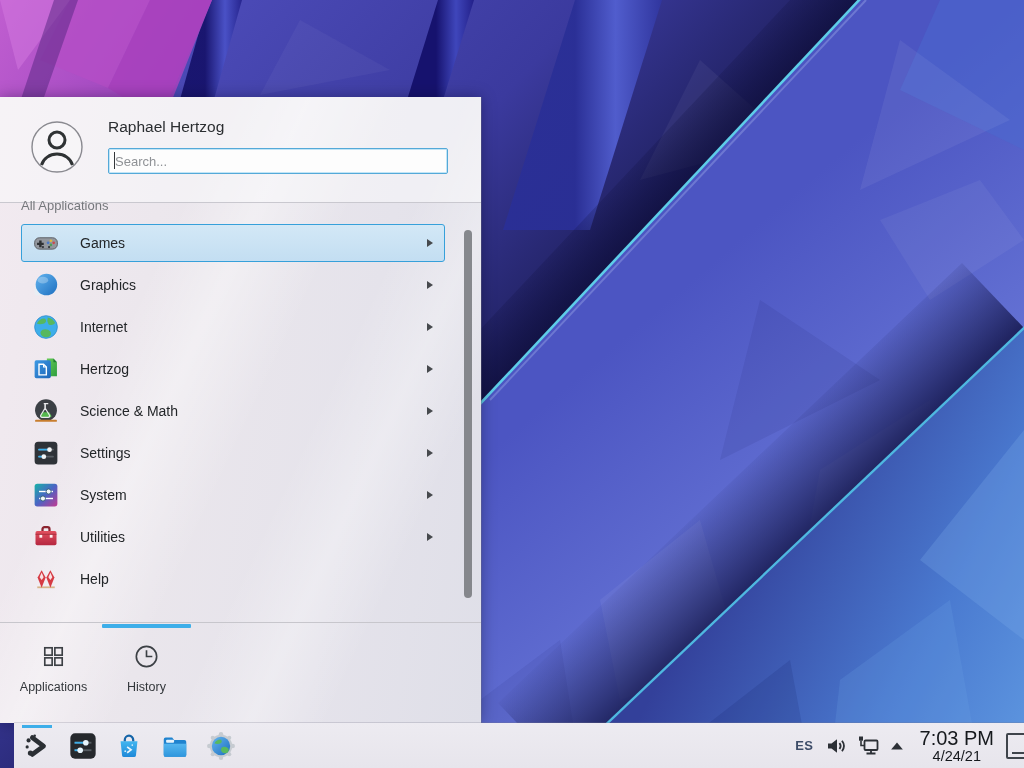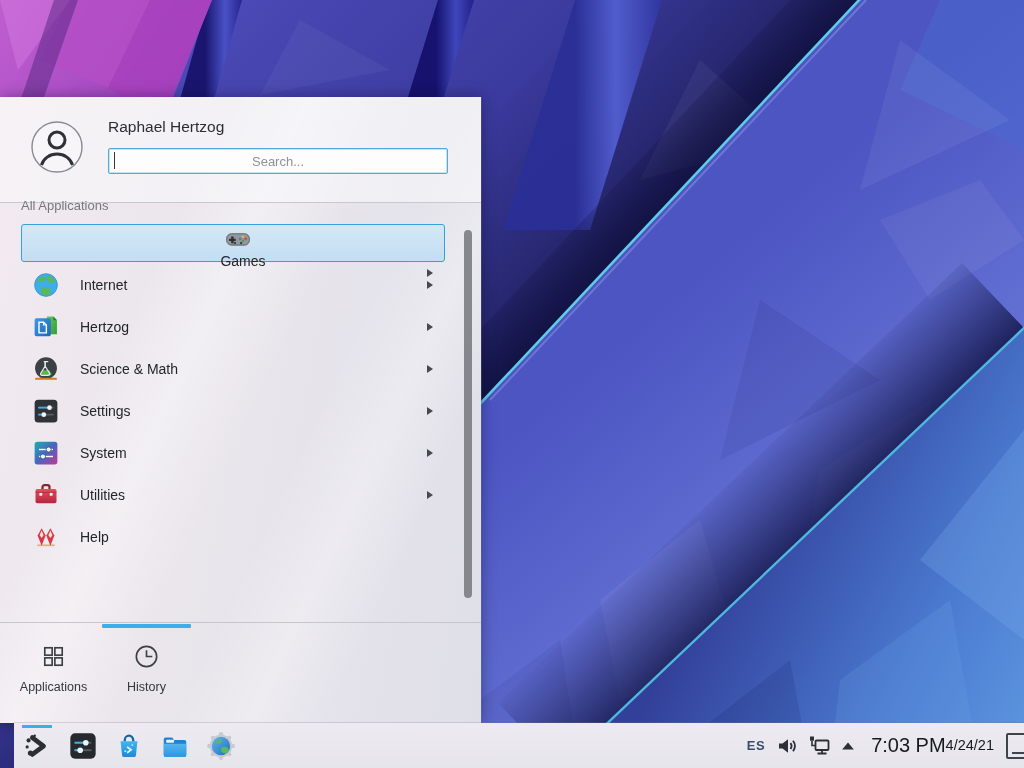--- a/index.html
+++ b/index.html
@@ -25,36 +25,34 @@
   }
   .avatar { position:absolute; left:31px; top:24px; width:52px; height:52px; }
   .user-name { position:absolute; left:108px; top:21px; font-size:15.5px; color:#2b2e31; }
   .search-wrap { position:absolute; left:108px; top:51px; width:340px; height:26px; }
   .search-input {
     width:100%; height:100%; background:#fdfdfd;
     border:1px solid #54a9d8; border-radius:2px;
     box-shadow: inset 0 0 0 1px rgba(61,174,233,.30);
     font-family:inherit; font-size:13px; color:#a21caf; padding:0 6px;
     outline:none;
-    text-align:center;
   }
   .search-input::placeholder { color:#8f9296; }
   .text-caret { position:absolute; left:6px; top:4px; width:1px; height:17px; background:#33363a; }
 
   .section-label { position:absolute; left:21px; top:101px; font-size:13px; color:#75787c; }
 
   .category-list { position:absolute; left:21px; top:127px; width:424px; height:398px; overflow:hidden; }
   .cat-row {
     display:flex; align-items:center; height:38px; margin-bottom:4px;
     border:1px solid transparent; border-radius:3px; cursor:default;
   }
   .cat-row.selected {
     background:linear-gradient(180deg,#d3e8f6,#c3def2);
     border-color:#36a0da;
-    flex-direction:column;
   }
   .cat-row svg.app-icon { width:28px; height:28px; margin-left:10px; flex:0 0 auto; }
   .row-label { margin-left:20px; font-size:14px; color:#232629; }
   .arrow { margin-left:auto; margin-right:11px; width:0; height:0;
     border-left:6px solid #46494d; border-top:4.5px solid transparent; border-bottom:4.5px solid transparent; }
 
   .list-sep { position:absolute; left:0; top:525px; width:100%; height:1px; background:#c7c6cc; }
   .scroll-thumb { position:absolute; left:464px; top:133px; width:8px; height:368px;
     background:#74777b; border-radius:4px; opacity:.85; }
 
@@ -71,21 +69,21 @@
     box-shadow:0 -1px 0 rgba(120,120,140,.25);
   }
   .tb-left { position:absolute; left:8px; top:0; height:45px; display:flex; align-items:center; gap:16px; }
   .tb-app { position:relative; width:30px; height:30px; }
   .tb-app svg { width:30px; height:30px; }
   .tb-app.active::before { content:""; position:absolute; left:0; top:-6px; width:30px; height:3px; background:#3daee9; }
   .tb-right { position:absolute; right:6px; top:0; height:45px; display:flex; align-items:center; }
   .kbd-layout { font-size:13px; font-weight:bold; color:#3d4c68; letter-spacing:.5px; margin-right:10px; }
   .tray-icon { width:24px; height:24px; margin-right:8px; }
   .tray-icon.small { width:18px; height:18px; }
-  .clock { display:flex; flex-direction:row; align-items:center; margin:0 12px 0 6px; }
+  .clock { display:flex; flex-direction:column; align-items:center; margin:0 12px 0 6px; }
   .clock-time { font-size:20px; line-height:21px; color:#16191d; }
   .clock-date { font-size:14.5px; line-height:15px; color:#16191d; }
   .show-desktop { position:relative; width:26px; height:26px; border:2px solid #3f444b; border-radius:2px; background:transparent; }
   .show-desktop::after { content:""; position:absolute; left:4px; bottom:3px; width:12px; height:2px; background:#3f444b; }
 
   .hidden-defs { position:absolute; width:0; height:0; overflow:hidden; }
 </style>
 </head>
 <body>
 
@@ -389,20 +387,27 @@
   <div class="category-list">
       <div class="cat-row selected">
     <svg class="app-icon">
           <use href="#i-gamepad"></use>
         </svg>
     <span class="row-label">Games</span>
     <span class="arrow"></span>
   </div>
       <div class="cat-row">
     <svg class="app-icon">
+          <use href="#i-graphics"></use>
+        </svg>
+    <span class="row-label">Graphics</span>
+    <span class="arrow"></span>
+  </div>
+      <div class="cat-row">
+    <svg class="app-icon">
           <use href="#i-globe"></use>
         </svg>
     <span class="row-label">Internet</span>
     <span class="arrow"></span>
   </div>
       <div class="cat-row">
     <svg class="app-icon">
           <use href="#i-office"></use>
         </svg>
     <span class="row-label">Hertzog</span>

